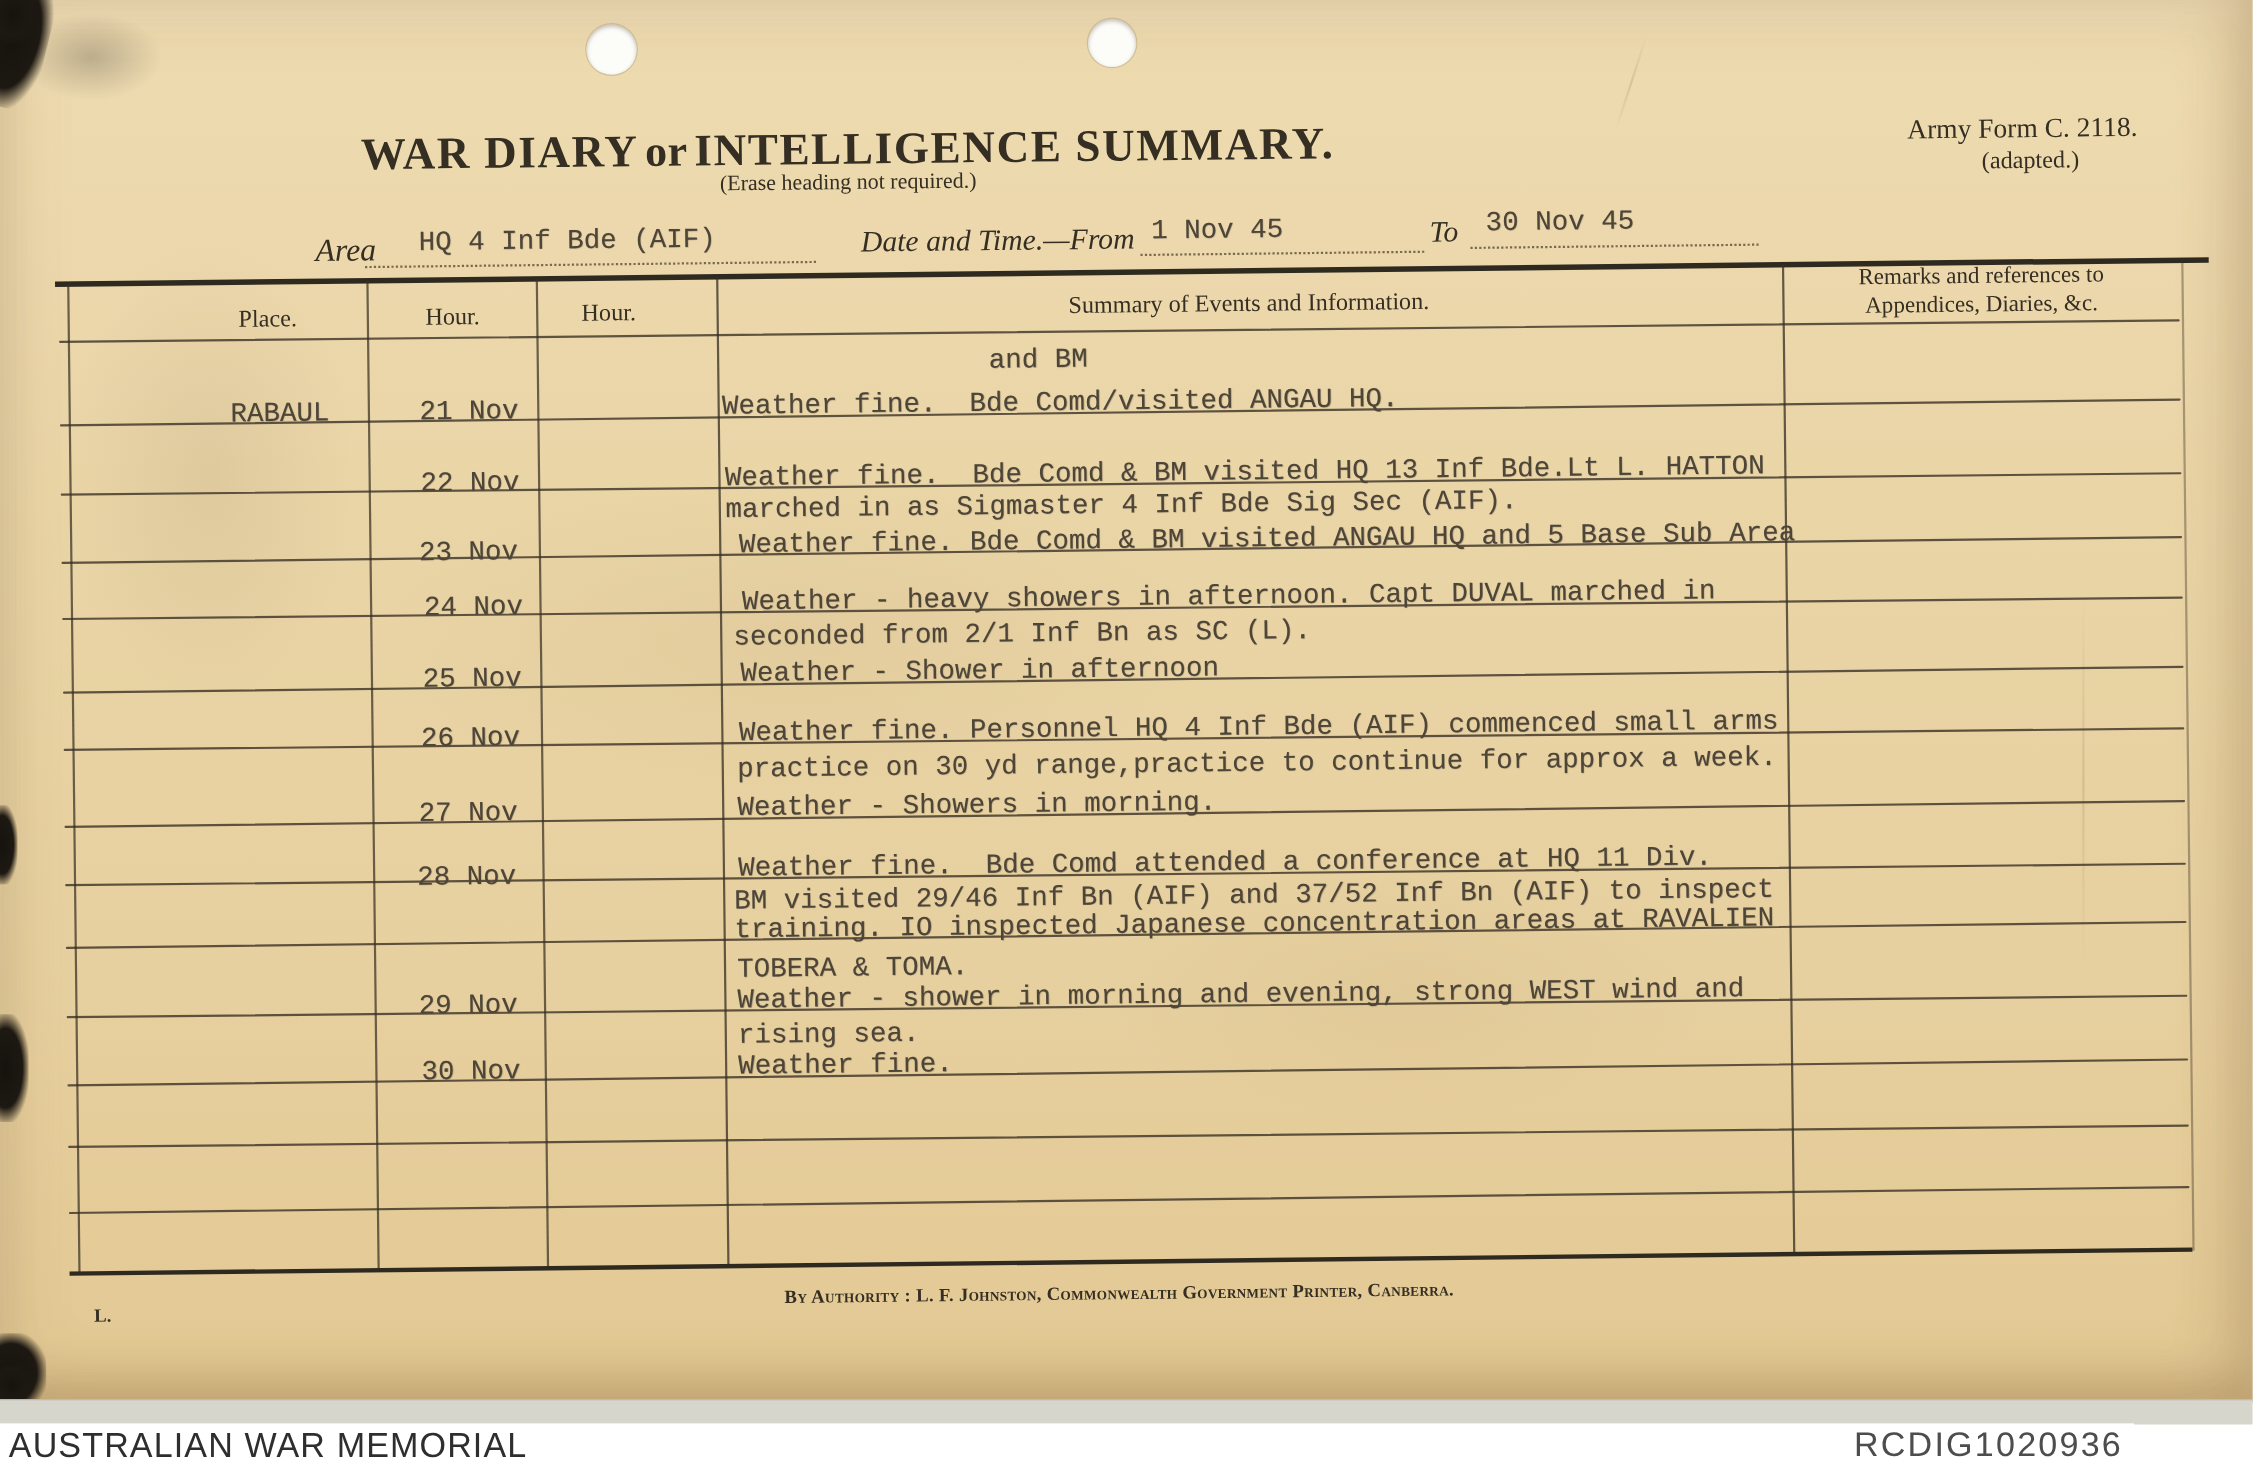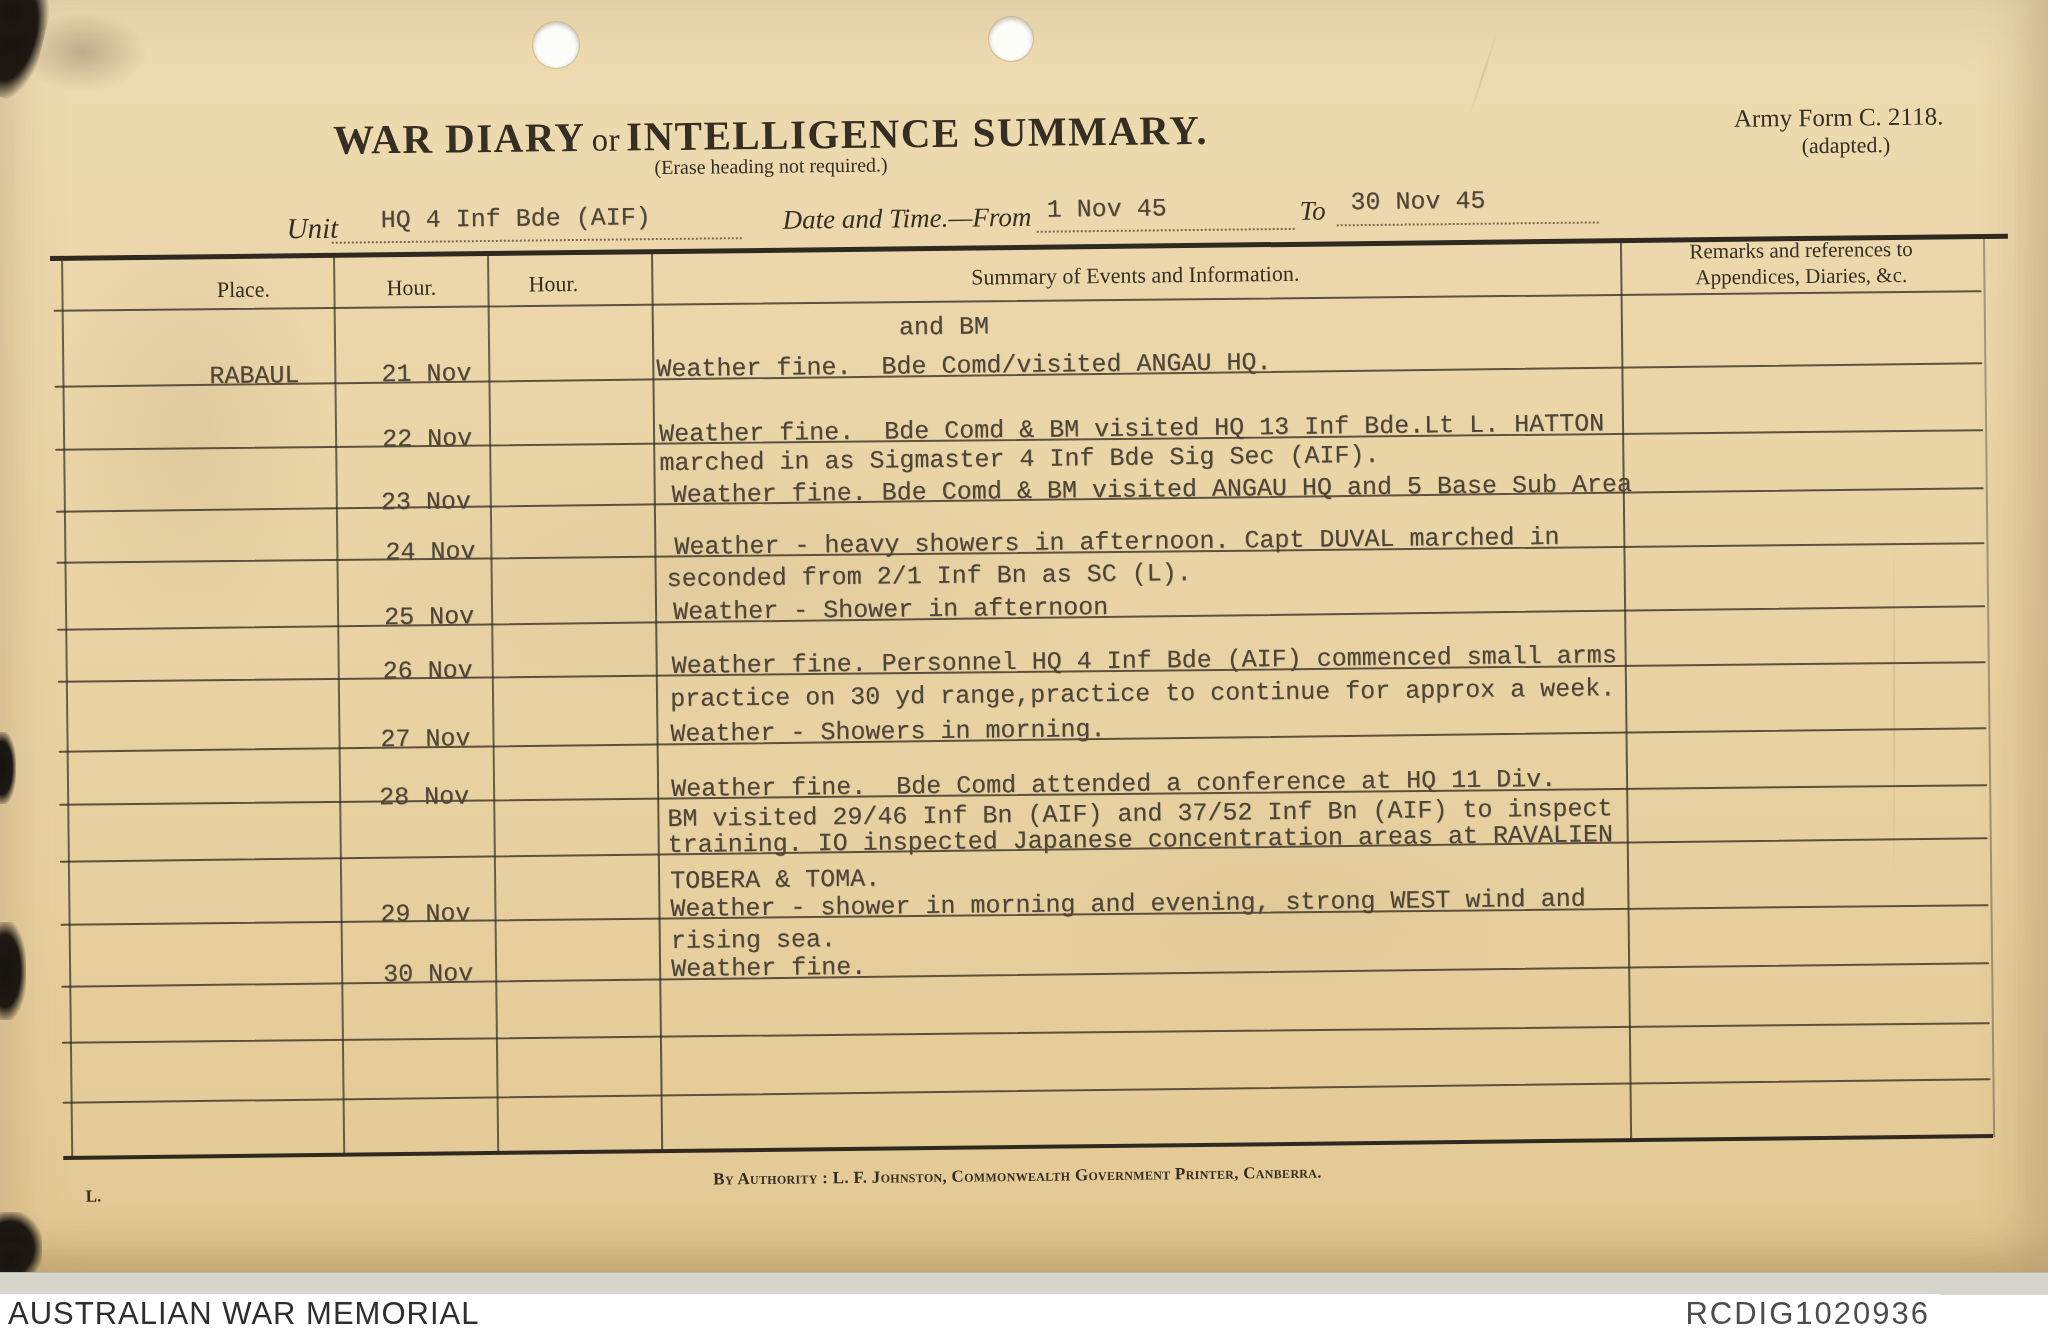--- a/index.html
+++ b/index.html
@@ -16,21 +16,21 @@
   
   .blob{position:absolute;background:radial-gradient(ellipse at center,#16130e 0%,#1d1812 52%,rgba(30,25,18,0) 76%);}
   .smudge{position:absolute;background:radial-gradient(ellipse at center,rgba(95,88,74,.34),rgba(95,88,74,0) 70%);}
   .hole{position:absolute;border-radius:50%;background:#fcfcf9;
         box-shadow:inset 0 2px 4px rgba(90,75,45,.35), 0 0 0 1px rgba(160,140,100,.35);}
   
   .form{position:absolute;left:0;top:0;width:2048px;height:1272px;
         transform:rotate(-0.65deg);transform-origin:1020px 690px;color:#352e23;}
   .title-wrap{position:absolute;left:777px;top:108px;transform:translateX(-50%);white-space:nowrap;
         font-weight:700;font-size:41px;letter-spacing:1.5px;}
-  .title-or{font-size:33px;font-weight:400;letter-spacing:.5px;padding:0 6px;}
+  .title-or{font-size:40px;font-weight:700;letter-spacing:.5px;padding:0 6px;}
   .subtitle{position:absolute;left:777px;top:152px;transform:translateX(-50%);font-size:20px;}
   .armyform{position:absolute;left:1845px;top:113px;transform:translateX(-50%);font-size:25px;white-space:nowrap;}
   .armyform-note{position:absolute;left:1852px;top:142px;transform:translateX(-50%);font-size:22px;}
   .ital{font-style:italic;}
   .unit-label{position:absolute;left:292px;top:204px;font-size:29px;}
   .dtg-label{position:absolute;left:788px;top:202px;font-size:27px;white-space:nowrap;}
   .to-label{position:absolute;left:1305px;top:199px;font-size:27px;}
   .dotted{position:absolute;border-bottom:2.4px dotted rgba(75,63,45,.72);height:2px;}
   
   .tline{position:absolute;background:#2f2a20;}
@@ -70,21 +70,21 @@
 
   <div class="form">
 
     <div class="title-wrap">
       <span>WAR DIARY</span><span class="title-or">or</span><span>INTELLIGENCE SUMMARY.</span>
     </div>
     <div class="subtitle">(Erase heading not required.)</div>
     <div class="armyform">Army Form C. 2118.</div>
     <div class="armyform-note">(adapted.)</div>
 
-    <div class="unit-label ital">Unit</div>
+    <div class="unit-label ital">Area</div>
     <div class="dotted" style="left:337px;top:232px;width:410px;"></div>
     <div class="typed" style="left:386px;top:200px;">HQ 4 Inf Bde (AIF)</div>
     <div class="dtg-label ital">Date and Time.—From</div>
     <div class="dotted" style="left:1042px;top:229px;width:258px;"></div>
     <div class="typed" style="left:1052px;top:197px;">1 Nov 45</div>
     <div class="to-label ital">To</div>
     <div class="dotted" style="left:1342px;top:226px;width:262px;"></div>
     <div class="typed" style="left:1356px;top:193px;">30 Nov 45</div>
 
     <div class="tline" style="left:55px;top:245px;width:1958px;height:5px;"></div>

